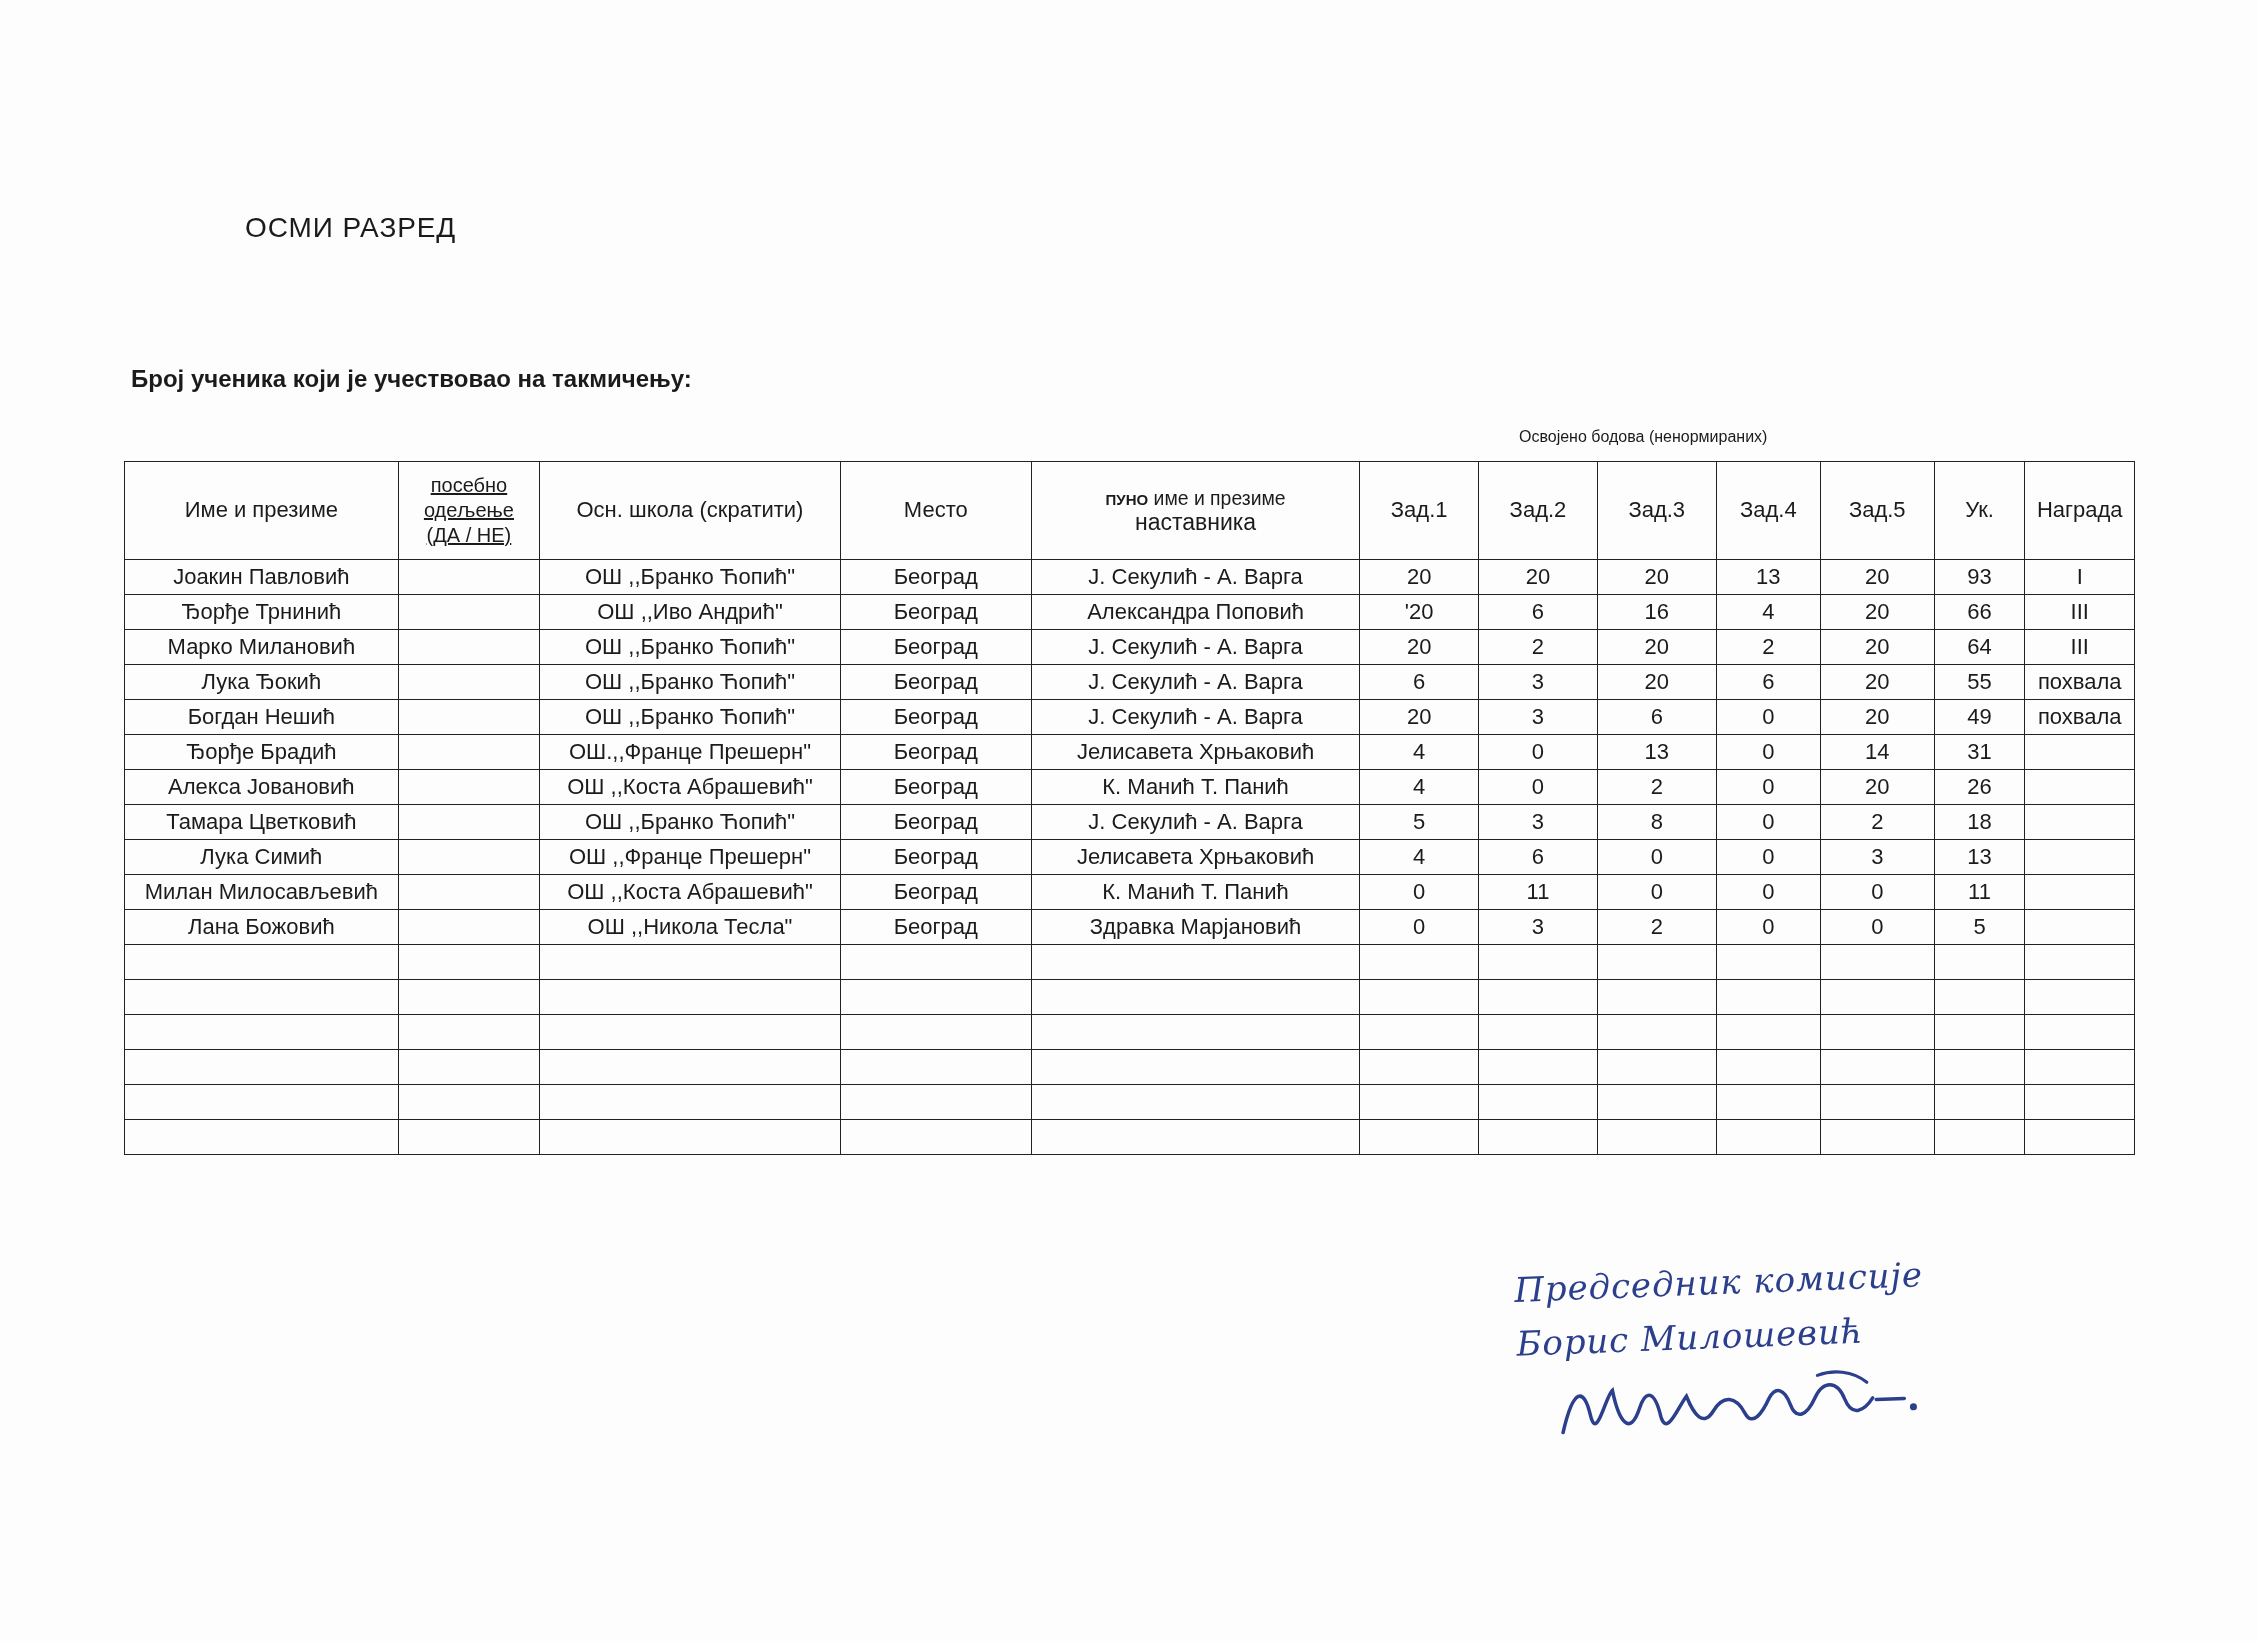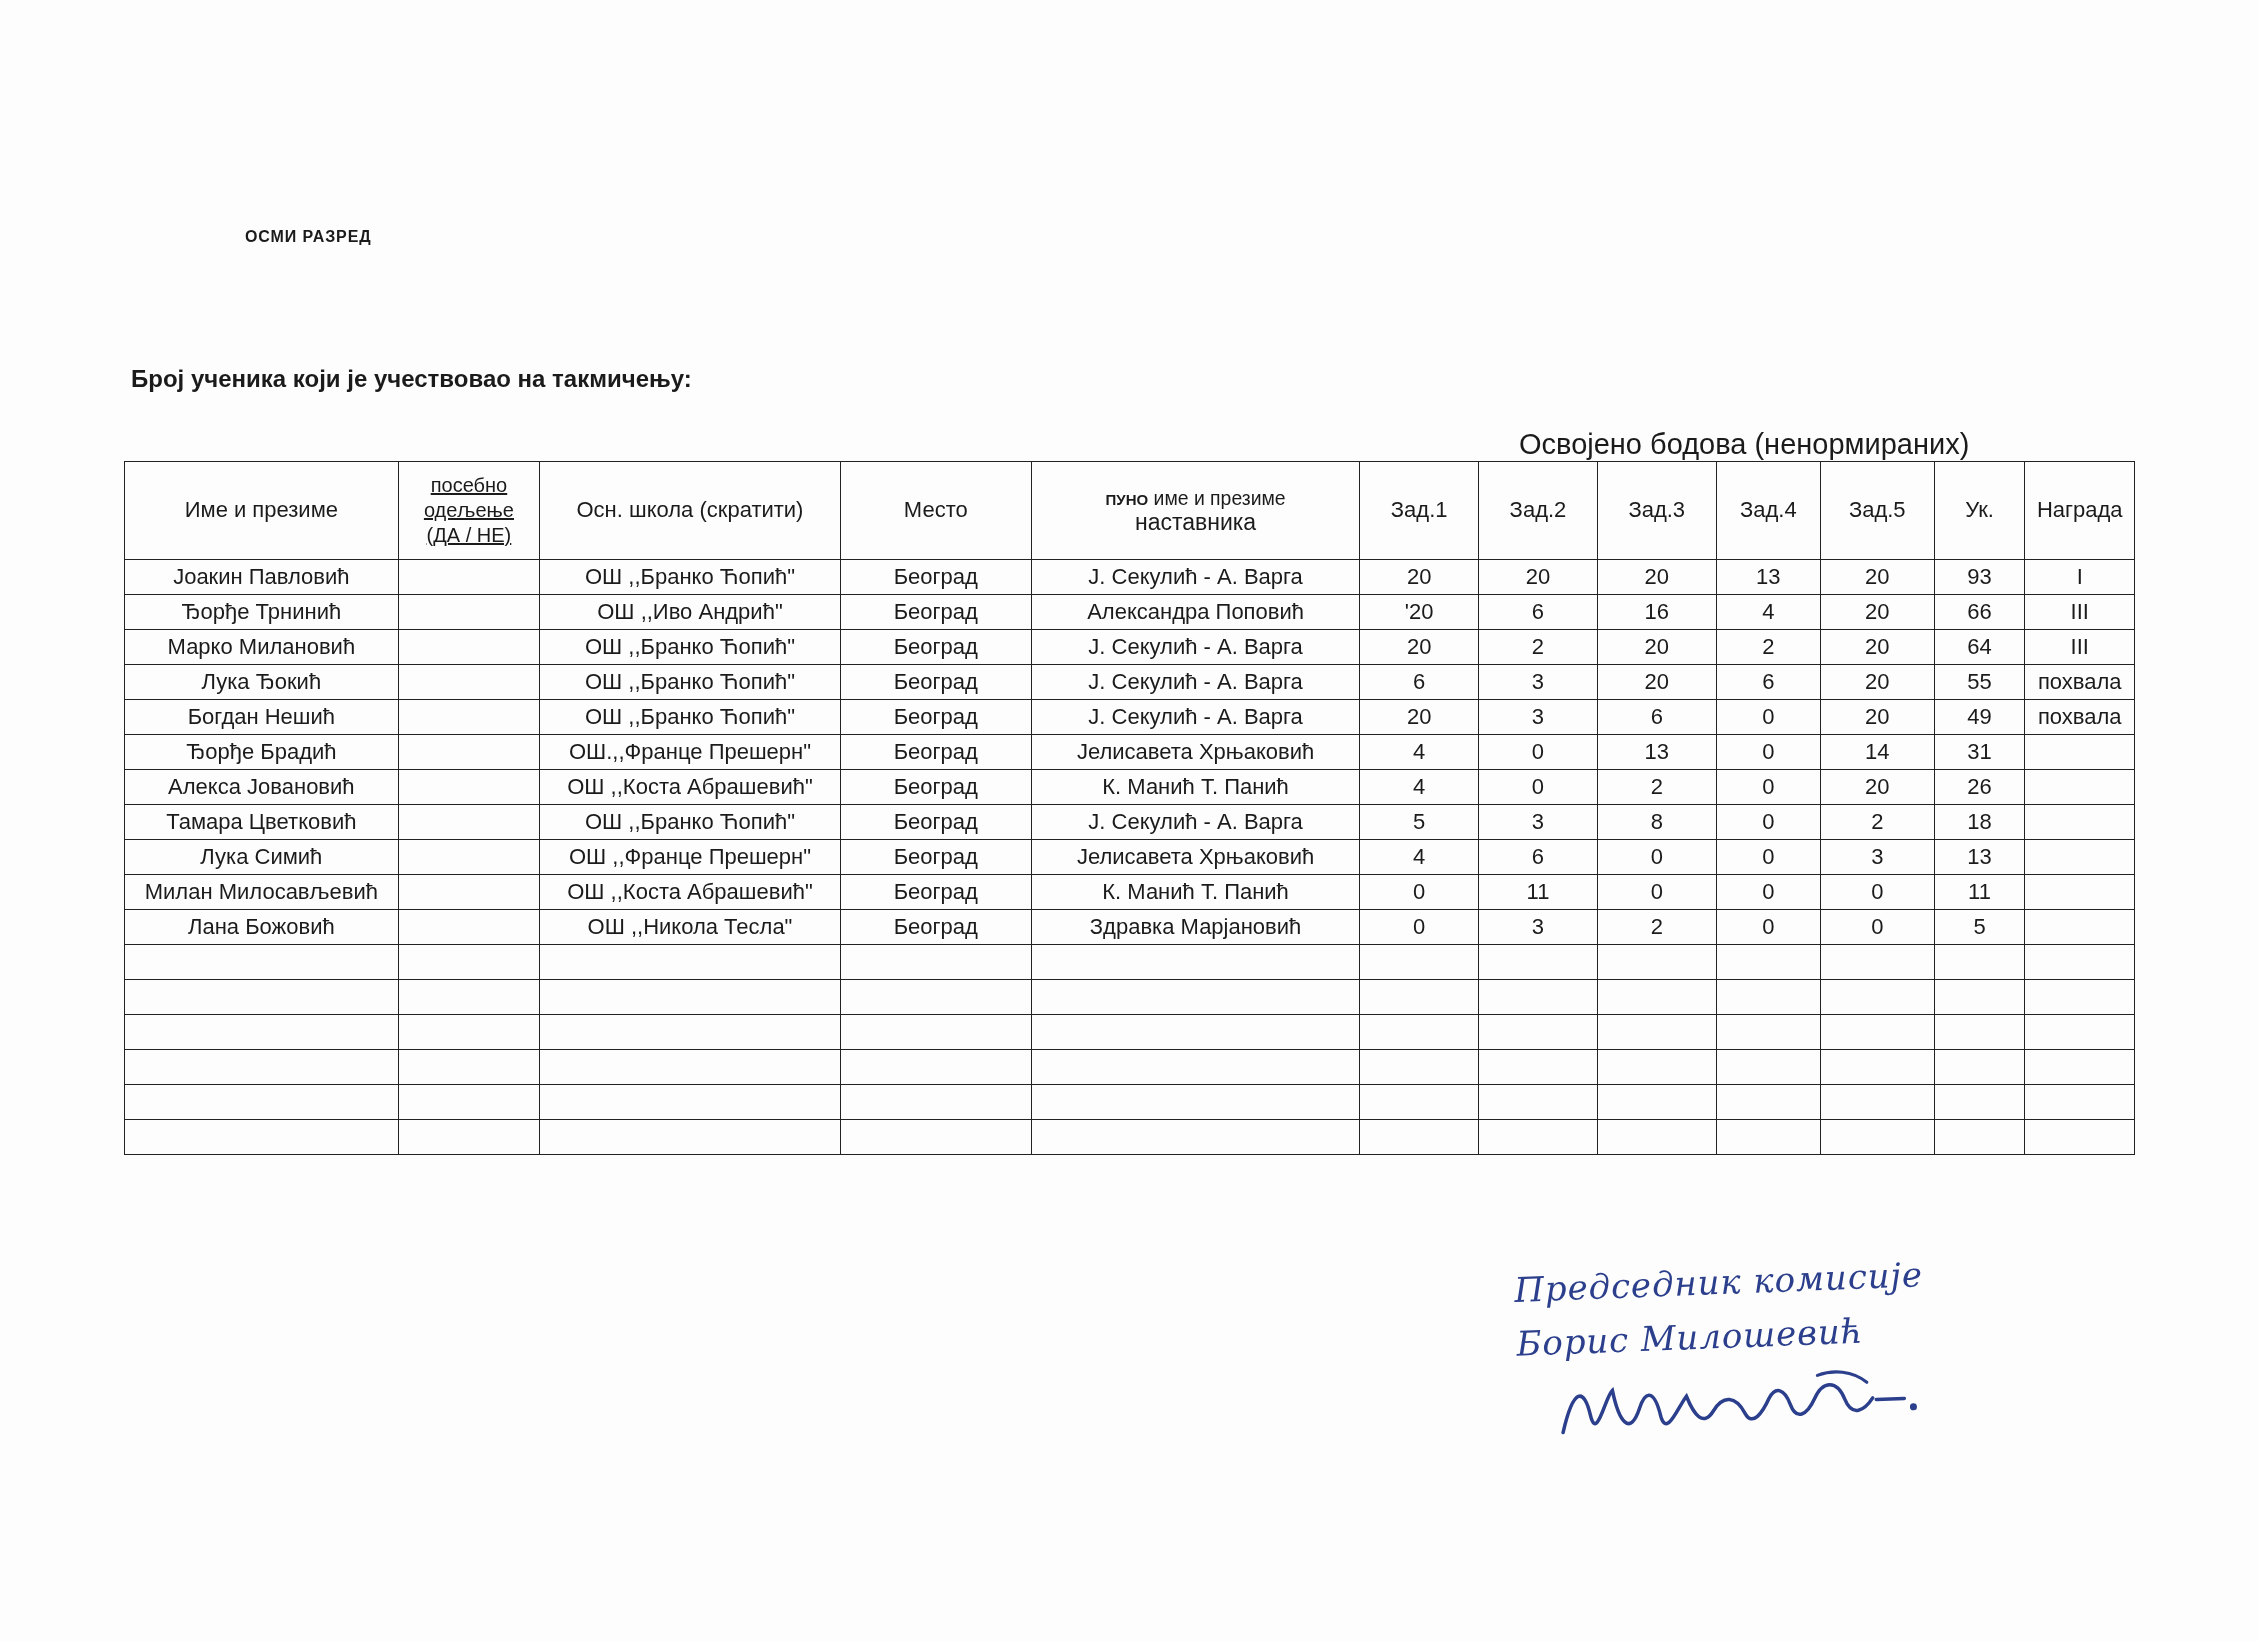--- a/index.html
+++ b/index.html
@@ -18,37 +18,37 @@
   .page {
     position: absolute;
     top: 0; left: 0;
     width: 2258px;
     height: 1642px;
     background: #fdfdfd;
   }
   .grade-title {
     position: absolute;
     left: 245px;
-    top: 228px;
-    font-size: 16px;
-    font-weight: bold;
+    top: 212px;
+    font-size: 28px;
+    font-weight: normal;
     letter-spacing: 0.9px;
   }
   .participants-label {
     position: absolute;
     left: 131px;
     top: 365px;
     font-size: 24px;
     font-weight: bold;
   }
   .points-label {
     position: absolute;
     left: 1519px;
     top: 428px;
-    font-size: 29px;
+    font-size: 16px;
     font-weight: normal;
     text-align: center;
   }
   table.results {
     position: absolute;
     left: 124px;
     top: 461px;
     width: 2011px;
     border-collapse: collapse;
     table-layout: fixed;

